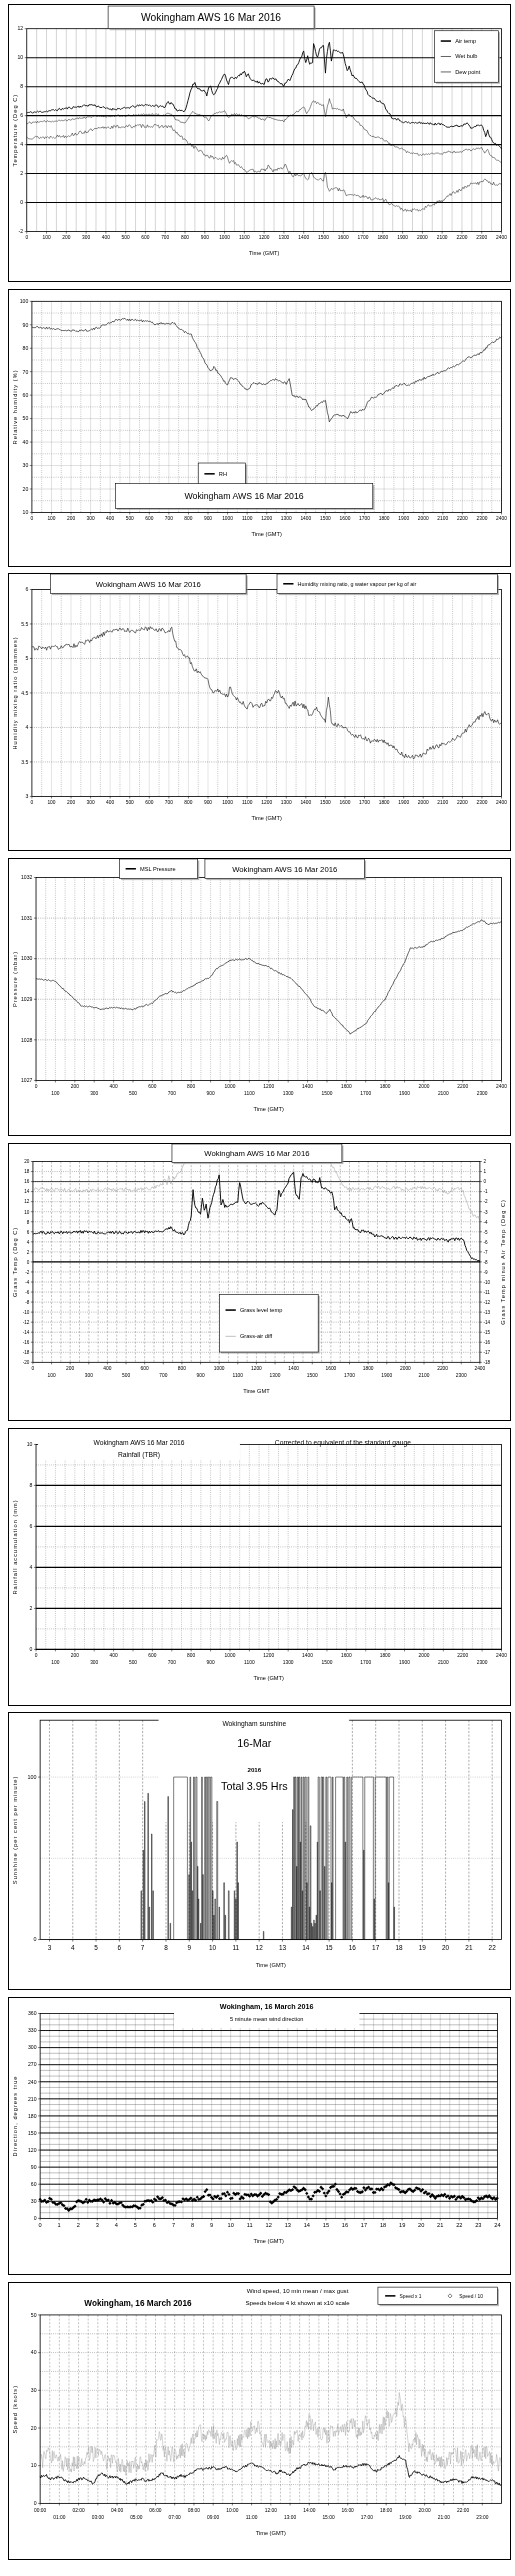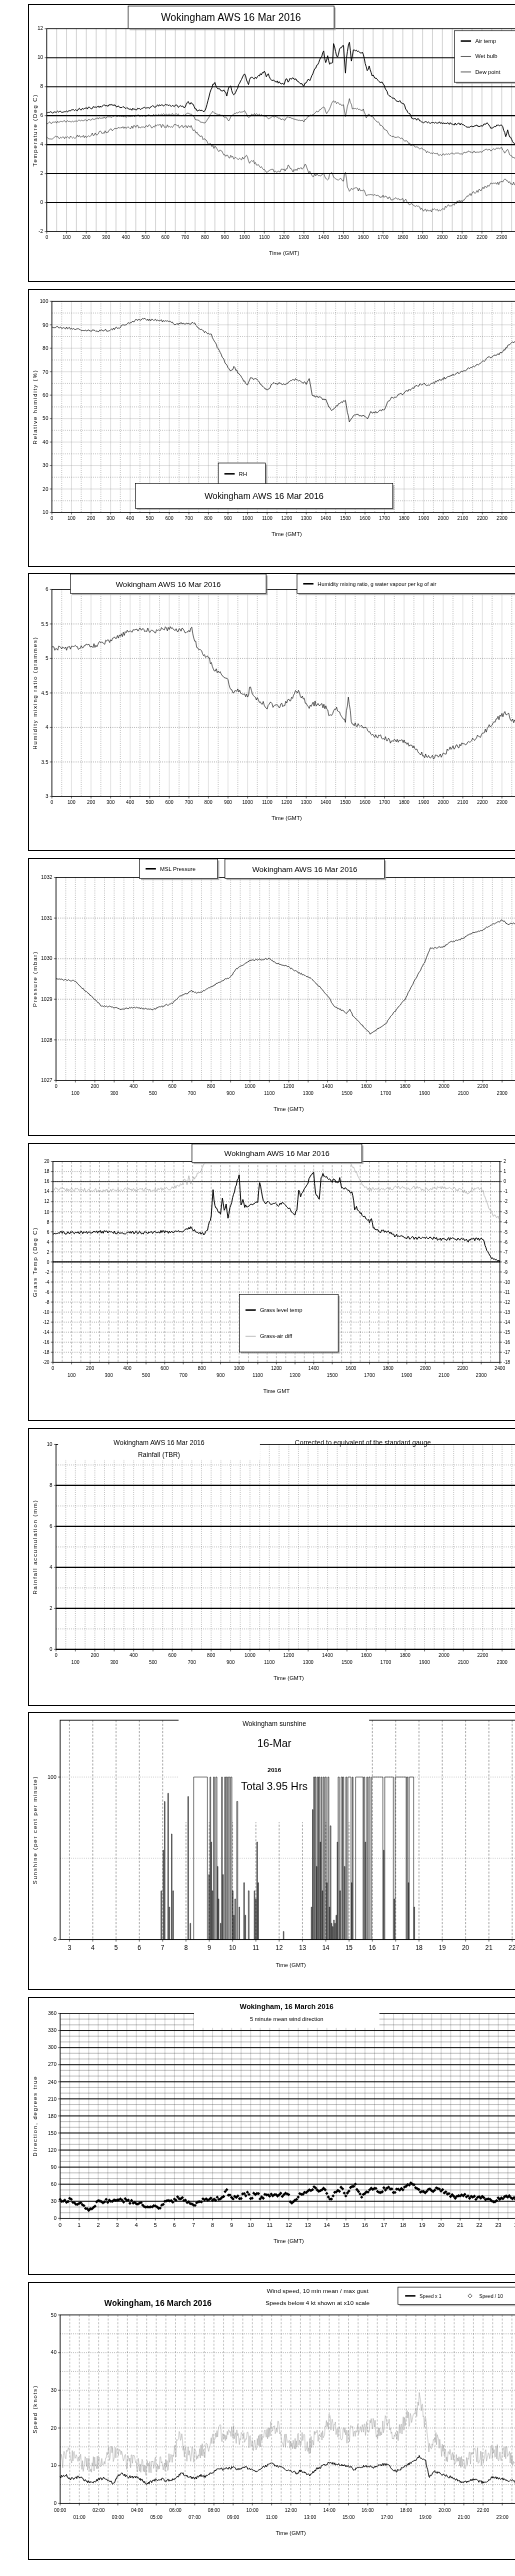--- a/index.html
+++ b/index.html
@@ -1,17 +1,17 @@
 <!DOCTYPE html>
 <html style="font-size:8.2px"><head>
 <meta charset="utf-8">
 <style>
   html,body{margin:0;padding:0;background:#fff;}
   body{width:515px;height:2576px;font-family:"Liberation Sans","DejaVu Sans",sans-serif;}
-  .page{padding-top:4.1px;padding-left:20px;}
+  .page{padding-top:4.1px;}
   .panel{position:relative;margin:0 0 6.7px 7.7px;width:503px;height:278px;
          border:1px solid #000;box-sizing:border-box;background:#fff;}
   .panel svg{display:block;width:501px;height:276px;}
   svg text{font-family:"Liberation Sans","DejaVu Sans",sans-serif;fill:#000;}
 </style>
 </head>
 <body>
 
 <main class="page">
   <section class="panel">

